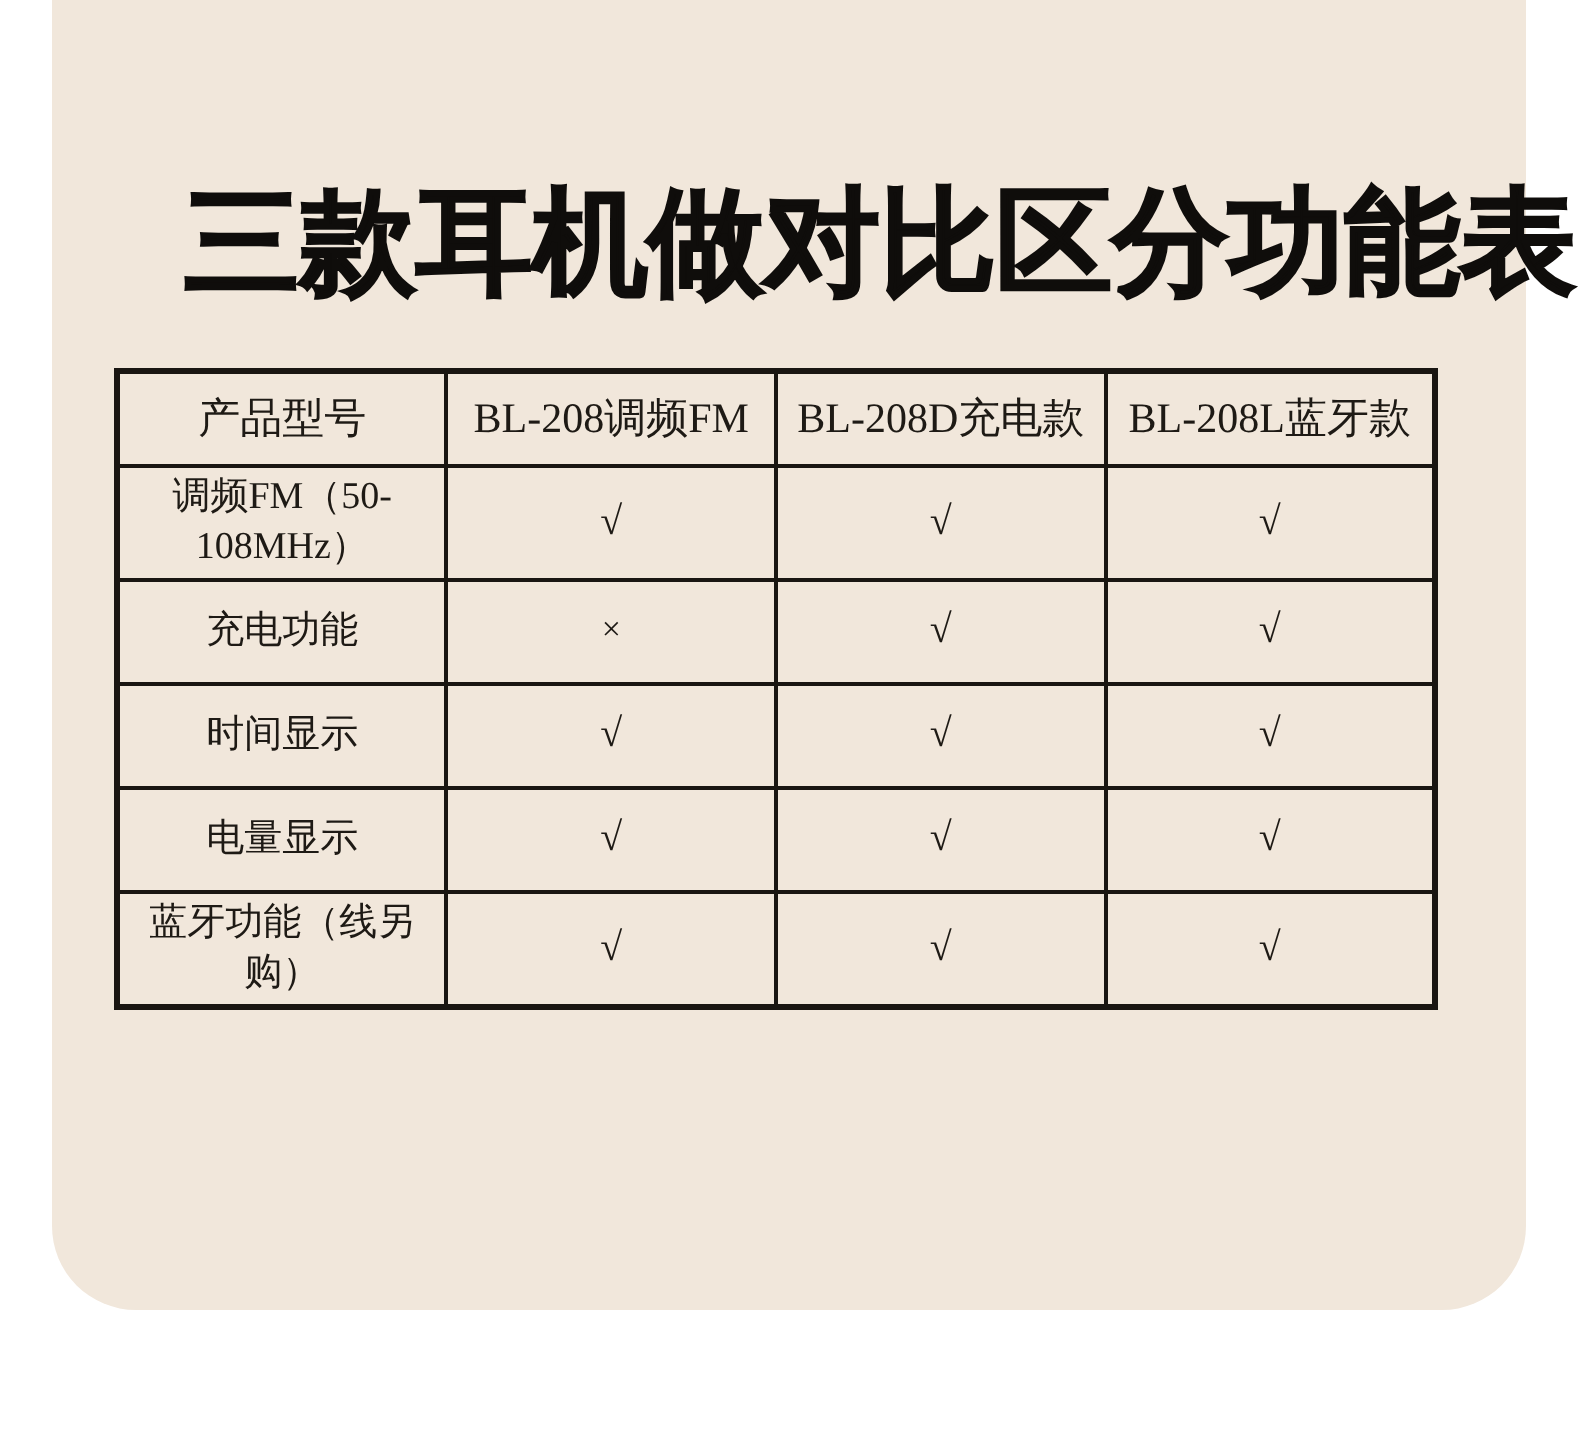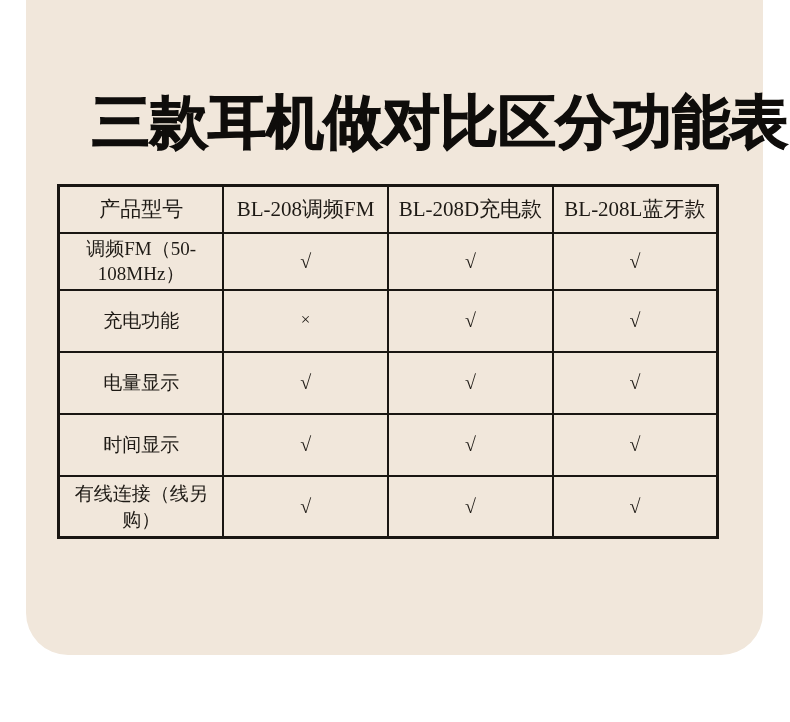--- a/index.html
+++ b/index.html
@@ -52,21 +52,21 @@
     border: 2px solid #1A1612;
     text-align: center;
     vertical-align: middle;
     padding: 2px 4px;
     line-height: 1.35;
   }
   table.cmp {
     border: 3px solid #1A1612;
   }
   table.cmp thead tr { height: 47px; padding-left: 12px; }
-  table.cmp tbody tr { height: 62px; }
+  table.cmp tbody tr { height: 52px; }
   table.cmp tbody tr:first-child { height: 50px; }
   table.cmp th {
     font-weight: normal;
     font-size: 21px;
   }
   td.feature {
     font-size: 19px;
     border-radius: 14px;
   }
   td.mark { font-size: 20px; }
@@ -94,32 +94,32 @@
           <td class="mark check">√</td>
           <td class="mark check">√</td>
         </tr>
         <tr>
           <td class="feature">充电功能</td>
           <td class="mark cross">×</td>
           <td class="mark check">√</td>
           <td class="mark check">√</td>
         </tr>
         <tr>
+          <td class="feature">时间显示</td>
+          <td class="mark check">√</td>
+          <td class="mark check">√</td>
+          <td class="mark check">√</td>
+        </tr>
+        <tr>
           <td class="feature">电量显示</td>
           <td class="mark check">√</td>
           <td class="mark check">√</td>
           <td class="mark check">√</td>
         </tr>
         <tr>
-          <td class="feature">时间显示</td>
-          <td class="mark check">√</td>
-          <td class="mark check">√</td>
-          <td class="mark check">√</td>
-        </tr>
-        <tr>
-          <td class="feature">有线连接（线另购）</td>
+          <td class="feature">蓝牙功能（线另购）</td>
           <td class="mark check">√</td>
           <td class="mark check">√</td>
           <td class="mark check">√</td>
         </tr>
       </tbody>
   </table>
 </div>
 
 </body></html>

